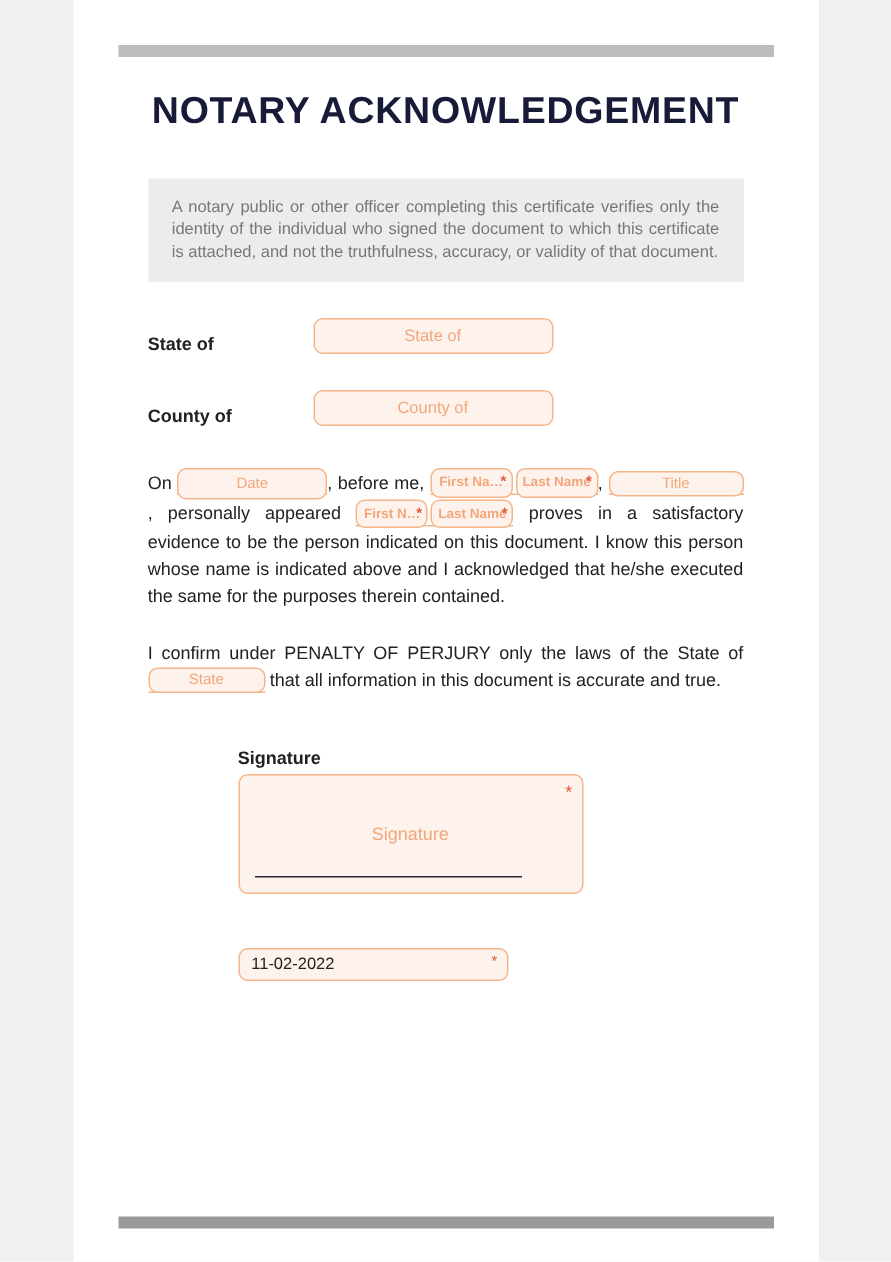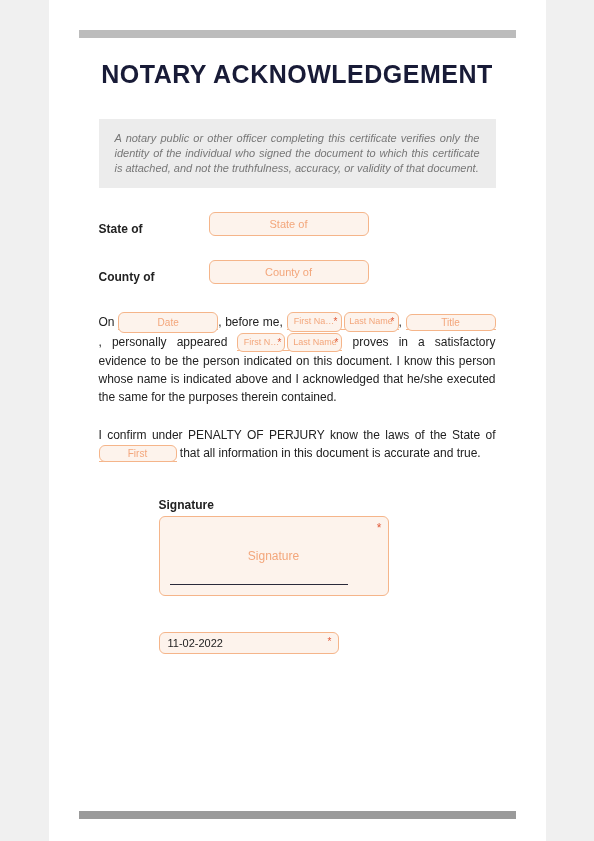--- a/index.html
+++ b/index.html
@@ -35,21 +35,20 @@
     letter-spacing: 0.5px;
   }
   .notice {
     margin-top: 30px;
     background: #ececec;
     padding: 12px 16px;
     font-size: 11px;
     color: #777;
     text-align: justify;
     line-height: 1.35;
-    font-style: italic;
   }
   .label-row {
     display: flex;
     align-items: flex-end;
     margin-top: 24px;
     font-size: 12px;
   }
   .label-row .lbl {
     font-weight: bold;
     color: #222;
@@ -61,21 +60,21 @@
     border-radius: 6px;
     background: #fdf3ec;
     color: #f3a67b;
     font-size: 11px;
     text-align: center;
     padding: 3px 6px;
     vertical-align: middle;
     position: relative;
   }
   .pill-lg { width: 160px; padding: 5px; }
-  .pill-sm { width: 55px; padding: 2px 3px; font-size: 9px; }
+  .pill-sm { width: 55px; padding: 2px 3px; font-size: 9px; font-weight: bold; }
   .pill-med { width: 90px; padding: 0 4px; font-size: 10px; }
   .pill-tiny { width: 100px; font-size: 10px; padding: 2px 16px; }
   .req { color: #e05a3a; font-size: 10px; position: absolute; right: 3px; top: 1px; }
   .body-text {
     margin-top: 28px;
     font-size: 12px;
     color: #222;
     text-align: justify;
     line-height: 1.5;
   }
@@ -145,21 +144,21 @@
   <div class="label-row">
     <span class="lbl">County of</span>
     <span class="pill pill-lg"><span>County of</span></span>
   </div>
 
   <div class="body-text">
     <span>On </span><span class="underline"><span class="pill pill-tiny"><span>Date</span></span></span><span>, before me, </span><span class="underline"><span class="pill pill-sm"><span>First Na…</span><span class="req">*</span></span><span class="pill pill-sm" style="margin-left:2px"><span>Last Name</span><span class="req">*</span></span></span><span>, </span><span class="underline"><span class="pill pill-med"><span>Title</span></span></span><span>, personally appeared </span><span class="underline"><span class="pill pill-sm" style="width:48px"><span>First N…</span><span class="req">*</span></span><span class="pill pill-sm" style="margin-left:2px"><span>Last Name</span><span class="req">*</span></span></span><span> proves in a satisfactory evidence to be the person indicated on this document. I know this person whose name is indicated above and I acknowledged that he/she executed the same for the purposes therein contained.</span>
   </div>
 
   <div class="body-text" style="margin-top:20px">
-    <span>I confirm under PENALTY OF PERJURY know the laws of the State of </span><span class="underline"><span class="pill pill-med" style="width:78px"><span>First</span></span></span><span> that all information in this document is accurate and true.</span>
+    <span>I confirm under PENALTY OF PERJURY only the laws of the State of </span><span class="underline"><span class="pill pill-med" style="width:78px"><span>State</span></span></span><span> that all information in this document is accurate and true.</span>
   </div>
 
   <div class="sig-section">
     <div class="sig-label">Signature</div>
     <div class="sig-box">
       <span>Signature</span>
       <span class="req">*</span>
       <div class="sig-line"></div>
     </div>
   </div>

